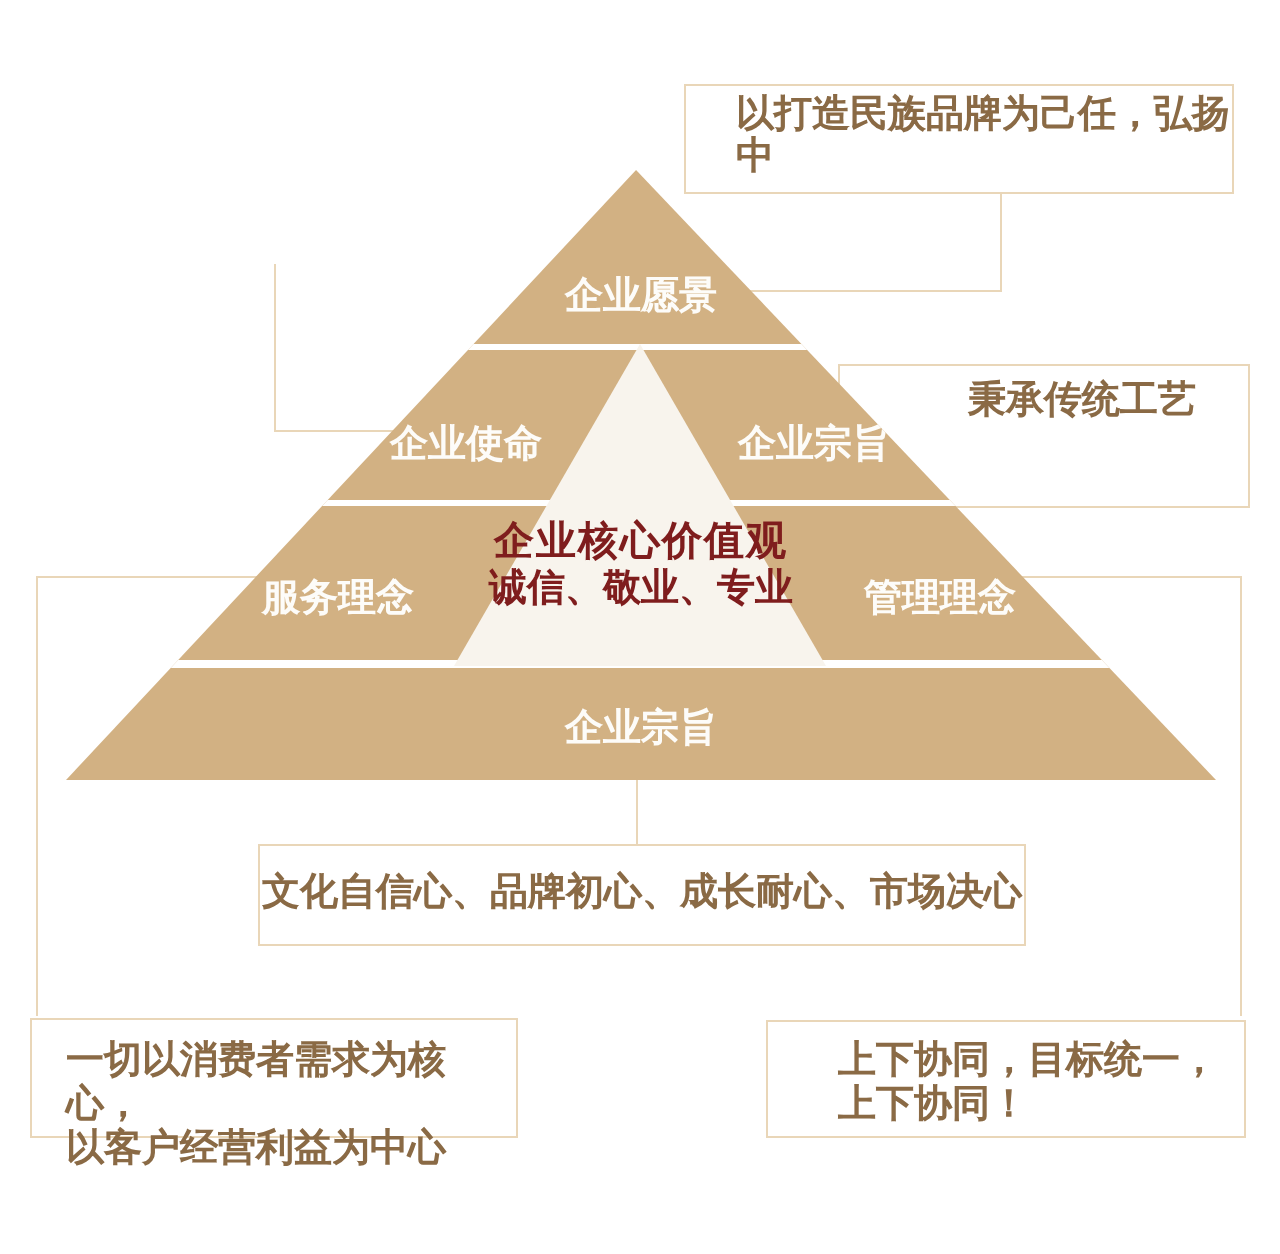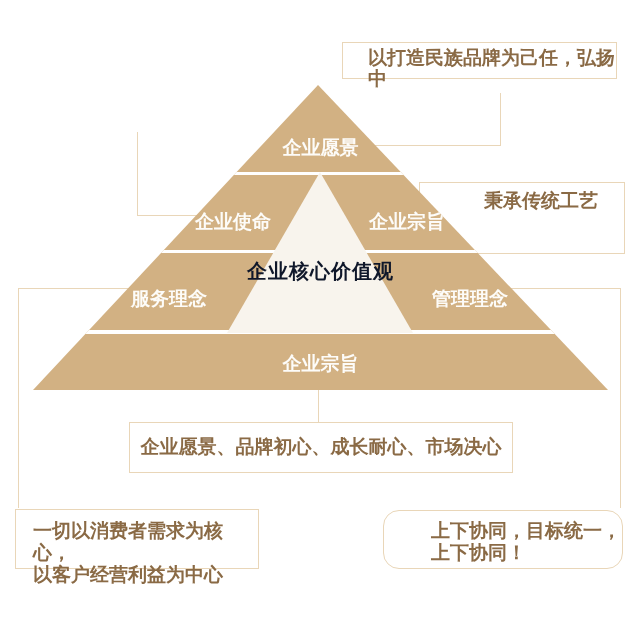--- a/index.html
+++ b/index.html
@@ -30,30 +30,30 @@
     position:absolute;left:194px;top:87px;width:186px;height:161px;
     background:#f8f4ed;clip-path:polygon(50% 0%, 100% 100%, 0% 100%);
   }
   .band-label{
     position:absolute;color:#fdfcf9;font-size:19px;white-space:nowrap;
   }
   .band-label.centered{left:0;right:0;text-align:center;}
   .band-label.anchored{transform:translateX(-50%);}
   #core-values{
     position:absolute;left:0;right:0;top:175px;text-align:center;
-    color:#0f172a;line-height:23px;
+    color:#7f1d1d;line-height:23px;
   }
   #core-title{font-size:20px;letter-spacing:1px;}
   #core-subtitle{font-size:19px;}
   #box-top-left{left:15px;top:41px;width:242px;height:91px;padding:22px 0 0 32px;}
-  #box-top-right{left:342px;top:42px;width:275px;height:37px;padding:4px 0 0 25px;line-height:21px;}
+  #box-top-right{left:342px;top:42px;width:275px;height:55px;padding:4px 0 0 25px;line-height:21px;}
   #box-right-mid{left:419px;top:182px;width:206px;height:72px;padding:7px 0 0 64px;line-height:22px;z-index:1;}
   #box-bottom-mid{left:129px;top:422px;width:384px;height:51px;padding:13px 0 0 0;text-align:center;line-height:22px;}
   #box-bottom-left{left:15px;top:509px;width:244px;height:60px;padding:10px 0 12px 17px;line-height:22px;}
-  #box-bottom-right{left:383px;top:510px;width:240px;height:59px;padding:9px 0 0 47px;line-height:22px;border-radius:16px;}
+  #box-bottom-right{left:383px;top:510px;width:240px;height:59px;padding:9px 0 0 35px;line-height:22px;}
 </style>
 </head>
 <body>
 
 <div id="canvas">
 
   <div class="line" style="left:137px;top:132px;width:1px;height:84px;"></div>
   <div class="line" style="left:137px;top:215px;width:66px;height:1px;"></div>
   <div class="line" style="left:500px;top:93px;width:1px;height:53px;"></div>
   <div class="line" style="left:374px;top:145px;width:127px;height:1px;"></div>
@@ -72,30 +72,31 @@
 
     <div class="band-label centered" style="top:50px;">企业愿景</div>
     <div class="band-label anchored" style="left:200px;top:124px;text-align:right;">企业使命</div>
     <div class="band-label anchored" style="left:374px;top:124px;">企业宗旨</div>
     <div class="band-label anchored" style="left:136px;top:201px;text-align:right;">服务理念</div>
     <div class="band-label anchored" style="left:437px;top:201px;">管理理念</div>
     <div class="band-label centered" style="top:266px;">企业宗旨</div>
 
     <div id="core-values">
       <div id="core-title">企业核心价值观</div>
+      <div id="core-subtitle">诚信、敬业、专业</div>
     </div>
   </div>
 
 
   <div class="box" id="box-top-right">
     <div>以打造民族品牌为己任，弘扬中</div>
   </div>
 
   <div class="box" id="box-bottom-mid">
-    <div>企业愿景、品牌初心、成长耐心、市场决心</div>
+    <div>文化自信心、品牌初心、成长耐心、市场决心</div>
   </div>
 
   <div class="box" id="box-bottom-left">
     <div>一切以消费者需求为核心，</div>
     <div>以客户经营利益为中心</div>
   </div>
 
   <div class="box" id="box-bottom-right">
     <div>上下协同，目标统一，</div>
     <div>上下协同！</div>

